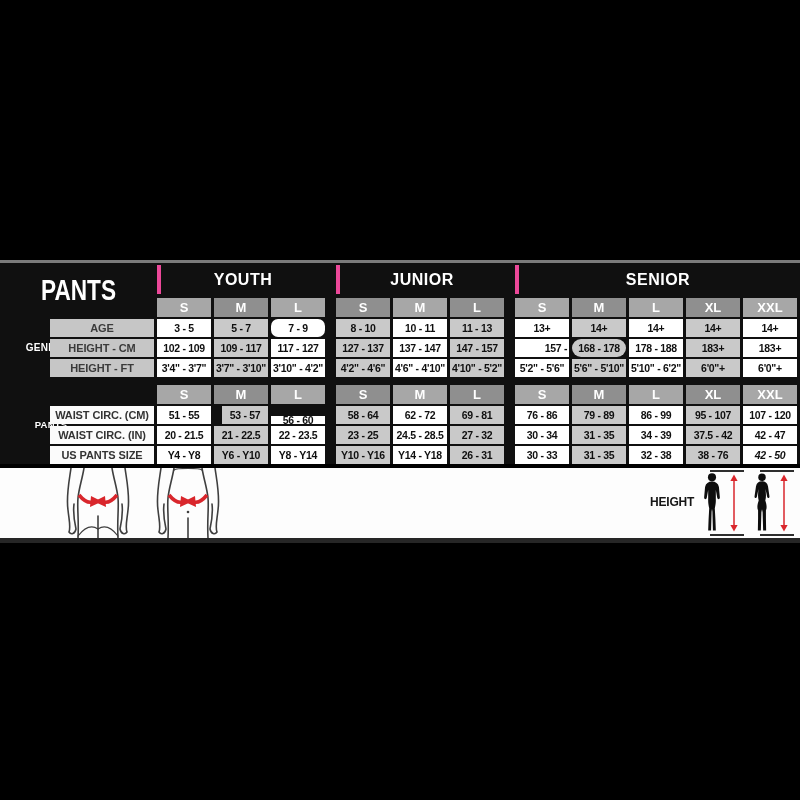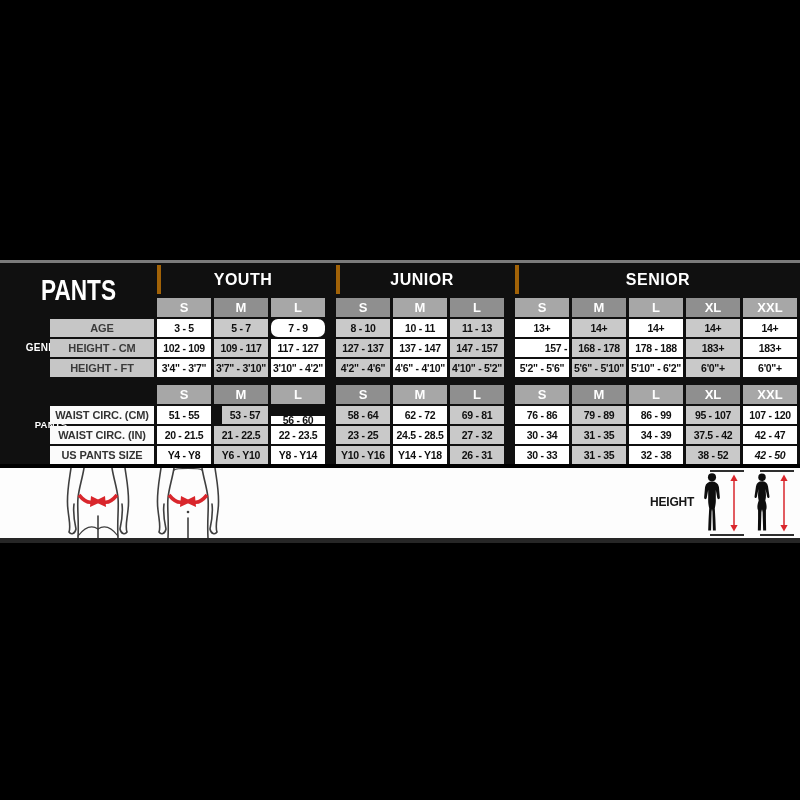--- a/index.html
+++ b/index.html
@@ -7,21 +7,21 @@
         font-family:"Liberation Sans", sans-serif;}
   .chart{position:absolute;left:0;top:260px;width:800px;border-top:3px solid #7b7b7b;}
   
   .tbl{display:grid;box-sizing:border-box;width:800px;padding:0 3px;
        grid-template-columns:44px 104px 54px 54px 54px 5px 54px 54px 54px 5px 54px 54px 54px 54px 54px;
        grid-template-rows:33px 19px 18px 18px 18px 4px 19px 18px 18px 18px;
        column-gap:3px;row-gap:2px;background:#101010;}
   .cell{display:flex;align-items:center;justify-content:center;font-weight:bold;
         text-align:center;line-height:1;white-space:nowrap;}
   .tbl-title{color:#fff;font-size:29px;letter-spacing:0px;transform:scaleX(.78);}
-  .group-title{color:#fff;font-size:16px;letter-spacing:.5px;border-left:4px solid #a16207;margin:2px 0;}
+  .group-title{color:#fff;font-size:16px;letter-spacing:.5px;border-left:4px solid #ec4899;margin:2px 0;}
   .size-hdr{color:#fff;font-size:13px;}
   .sh-light{background:#a7a7a7;} .sh-dark{background:#8f8f8f;}
   .row-label{font-size:11px;letter-spacing:-.1px;}
   .rl-gray{background:#c6c6c6;color:#3b3b3b;} .rl-white{background:#fbfbfb;color:#333;}
   .data{font-size:10.5px;letter-spacing:-.3px;color:#0f0f0f;}
   .d-white{background:#fff;} .d-gray{background:#c9c9c9;}
   .side{color:#fff;font-size:10px;letter-spacing:.2px;margin-left:48px;}
   .side0{background:#9b9b9b;} .side1{background:#656565;font-size:9.5px;}
   
   .band{position:relative;margin-top:4px;height:70px;background:#fdfdfd;
@@ -83,21 +83,21 @@
         <div class="cell data d-gray" style="grid-area: 3 / 14;">14+</div>
         <div class="cell data d-white" style="grid-area: 3 / 15;">14+</div>
         <div class="cell row-label rl-gray" style="grid-area: 4 / 2;">HEIGHT - CM</div>
         <div class="cell data d-white" style="grid-area: 4 / 3;">102 - 109</div>
         <div class="cell data d-gray" style="grid-area: 4 / 4;">109 - 117</div>
         <div class="cell data d-white" style="grid-area: 4 / 5;">117 - 127</div>
         <div class="cell data d-gray" style="grid-area: 4 / 7;">127 - 137</div>
         <div class="cell data d-white" style="grid-area: 4 / 8;">137 - 147</div>
         <div class="cell data d-gray" style="grid-area: 4 / 9;">147 - 157</div>
         <div class="cell data d-white" style="grid-area: 4 / 11; padding-left: 47px;">157 - 168</div>
-        <div class="cell data d-gray" style="grid-area: 4 / 12;">168 - 178</div>
+        <div class="cell data d-gray" style="grid-area: 4 / 12; border-radius: 9px;">168 - 178</div>
         <div class="cell data d-white" style="grid-area: 4 / 13;">178 - 188</div>
         <div class="cell data d-gray" style="grid-area: 4 / 14;">183+</div>
         <div class="cell data d-white" style="grid-area: 4 / 15;">183+</div>
         <div class="cell row-label rl-gray" style="grid-area: 5 / 2;">HEIGHT - FT</div>
         <div class="cell data d-white" style="grid-area: 5 / 3;">3'4" - 3'7"</div>
         <div class="cell data d-gray" style="grid-area: 5 / 4;">3'7" - 3'10"</div>
         <div class="cell data d-white" style="grid-area: 5 / 5;">3'10" - 4'2"</div>
         <div class="cell data d-gray" style="grid-area: 5 / 7;">4'2" - 4'6"</div>
         <div class="cell data d-white" style="grid-area: 5 / 8;">4'6" - 4'10"</div>
         <div class="cell data d-gray" style="grid-area: 5 / 9;">4'10" - 5'2"</div>
@@ -134,21 +134,21 @@
         <div class="cell row-label rl-white" style="grid-area: 10 / 2;">US PANTS SIZE</div>
         <div class="cell data d-white" style="grid-area: 10 / 3;">Y4 - Y8</div>
         <div class="cell data d-gray" style="grid-area: 10 / 4;">Y6 - Y10</div>
         <div class="cell data d-white" style="grid-area: 10 / 5;">Y8 - Y14</div>
         <div class="cell data d-gray" style="grid-area: 10 / 7;">Y10 - Y16</div>
         <div class="cell data d-white" style="grid-area: 10 / 8;">Y14 - Y18</div>
         <div class="cell data d-gray" style="grid-area: 10 / 9;">26 - 31</div>
         <div class="cell data d-white" style="grid-area: 10 / 11;">30 - 33</div>
         <div class="cell data d-gray" style="grid-area: 10 / 12;">31 - 35</div>
         <div class="cell data d-white" style="grid-area: 10 / 13;">32 - 38</div>
-        <div class="cell data d-gray" style="grid-area: 10 / 14;">38 - 52</div>
+        <div class="cell data d-gray" style="grid-area: 10 / 14;">38 - 76</div>
         <div class="cell data d-white" style="grid-area: 10 / 15; font-style: italic;">42 - 50</div>
       </div>
 
     <div class="band">
 
       <svg class="fig" style="left:56px" width="84" height="70" viewBox="0 0 84 70">
         <g fill="none" stroke="#3f3f3f" stroke-width="1.6" stroke-linecap="round">
           <path d="M28,0 C26,12 23,20 22,30 C21,40 23,52 22,70"></path>
           <path d="M56,0 C58,12 61,20 62,30 C63,40 61,52 62,70"></path>
           <path d="M15,0 C13,14 10,28 12,42 C13,52 15,59 13,64 C15,67 19,66 20,61 C18,52 17,44 18,36"></path>

